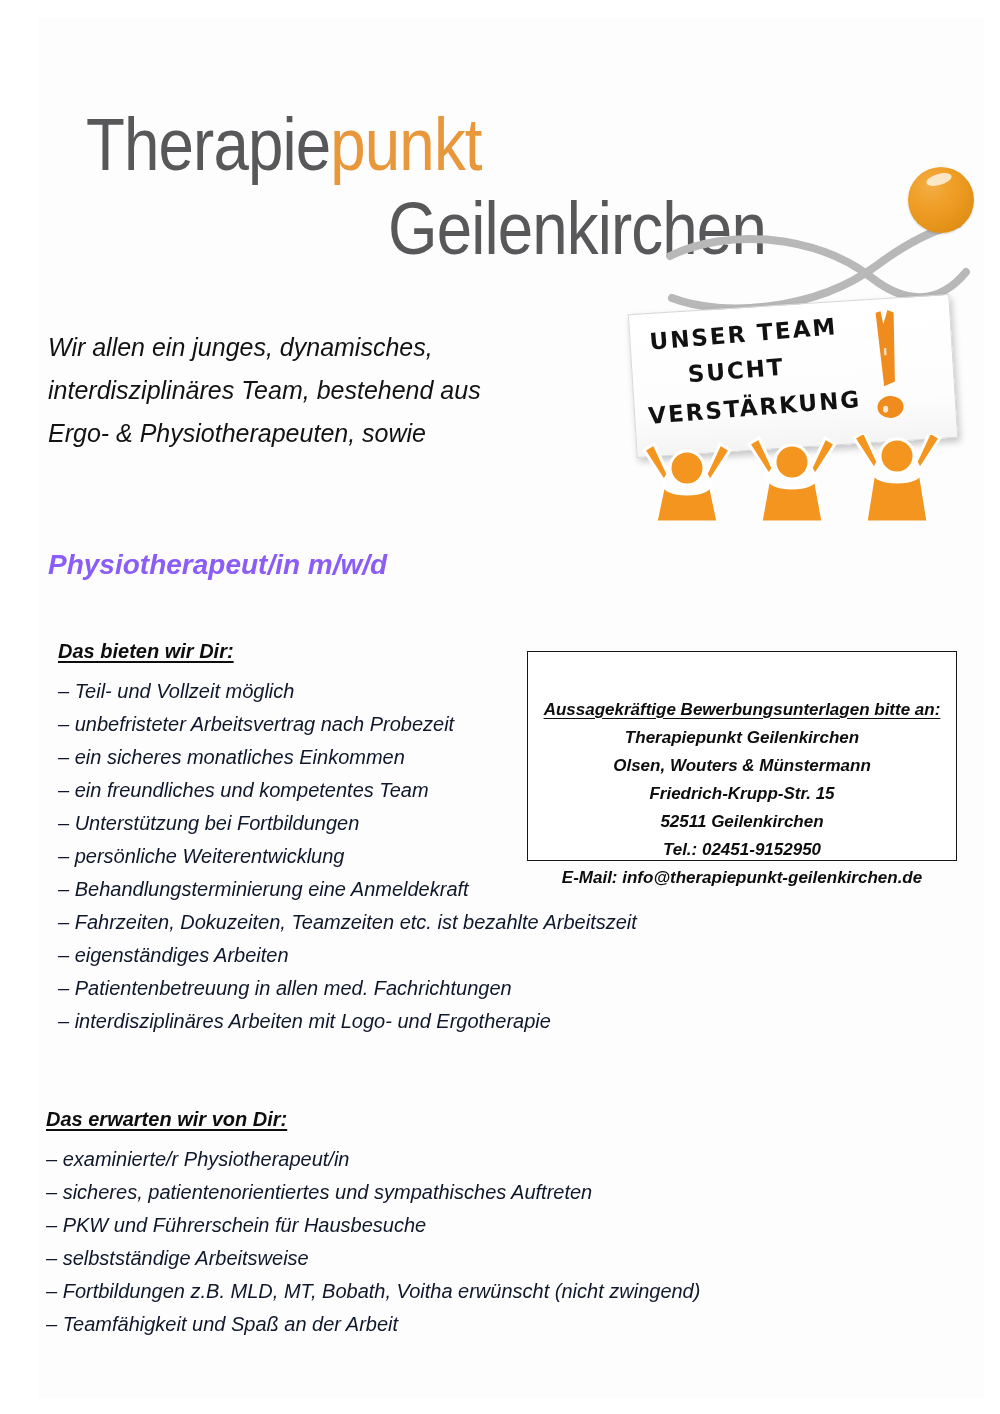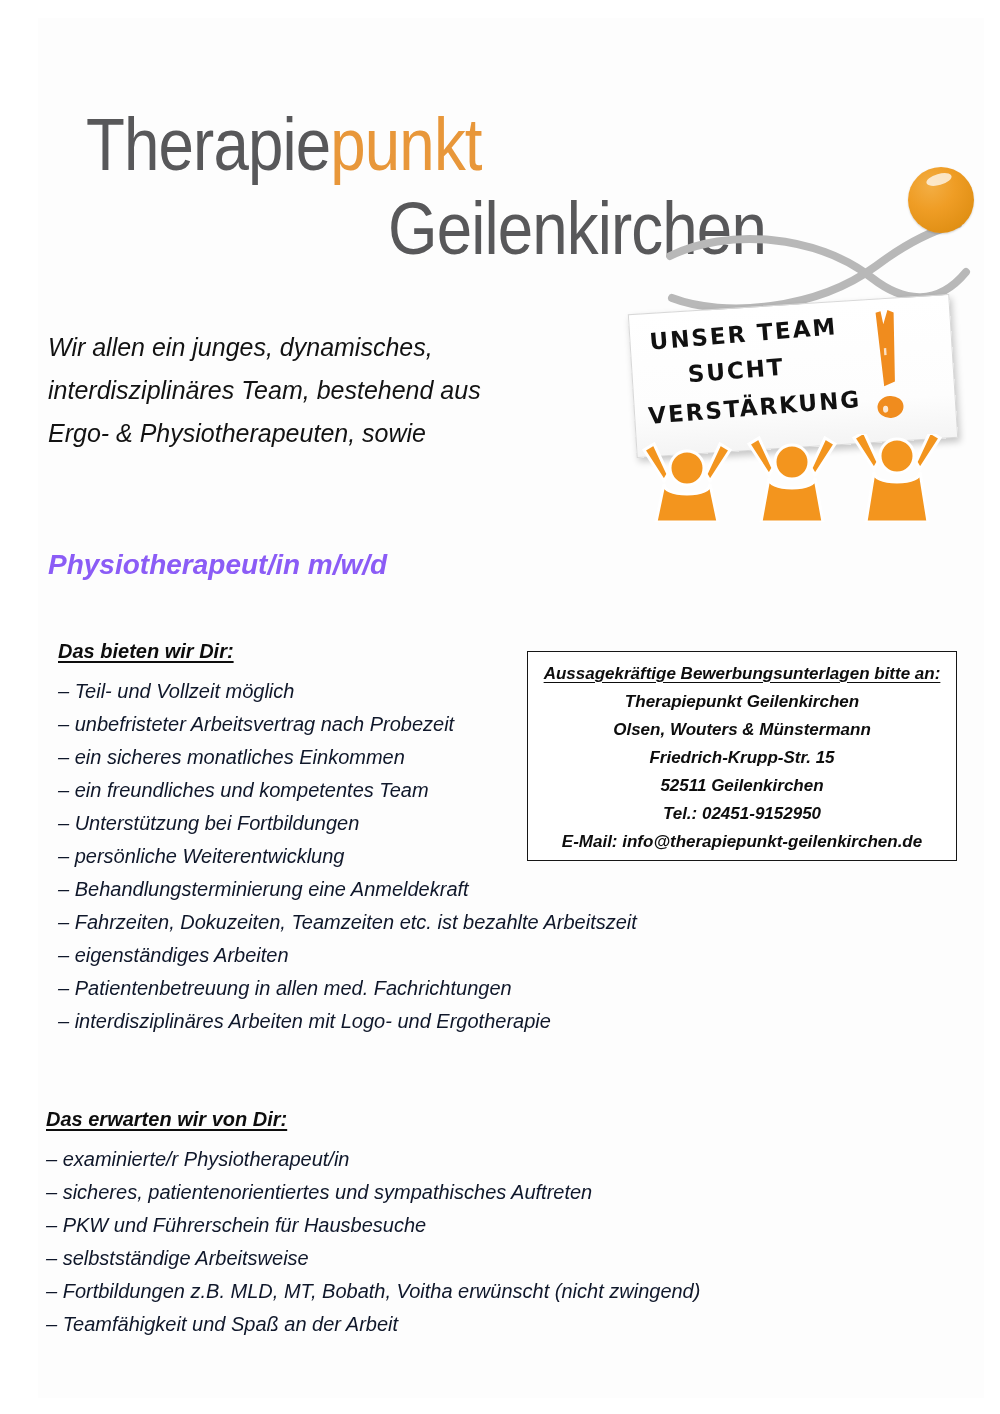--- a/index.html
+++ b/index.html
@@ -231,20 +231,21 @@
   .contact-head {
     font-family: "Liberation Sans", sans-serif;
     font-style: italic;
     font-weight: bold;
     font-size: 17px;
     color: #0d0d0d;
     text-decoration: underline;
     text-underline-offset: 3px;
     line-height: 28px;
     white-space: nowrap;
+    margin-top: 36px;
   }
   .contact-line {
     font-family: "Liberation Sans", sans-serif;
     font-style: italic;
     font-weight: bold;
     font-size: 17px;
     color: #0d0d0d;
     line-height: 28px;
     white-space: nowrap;
   }

